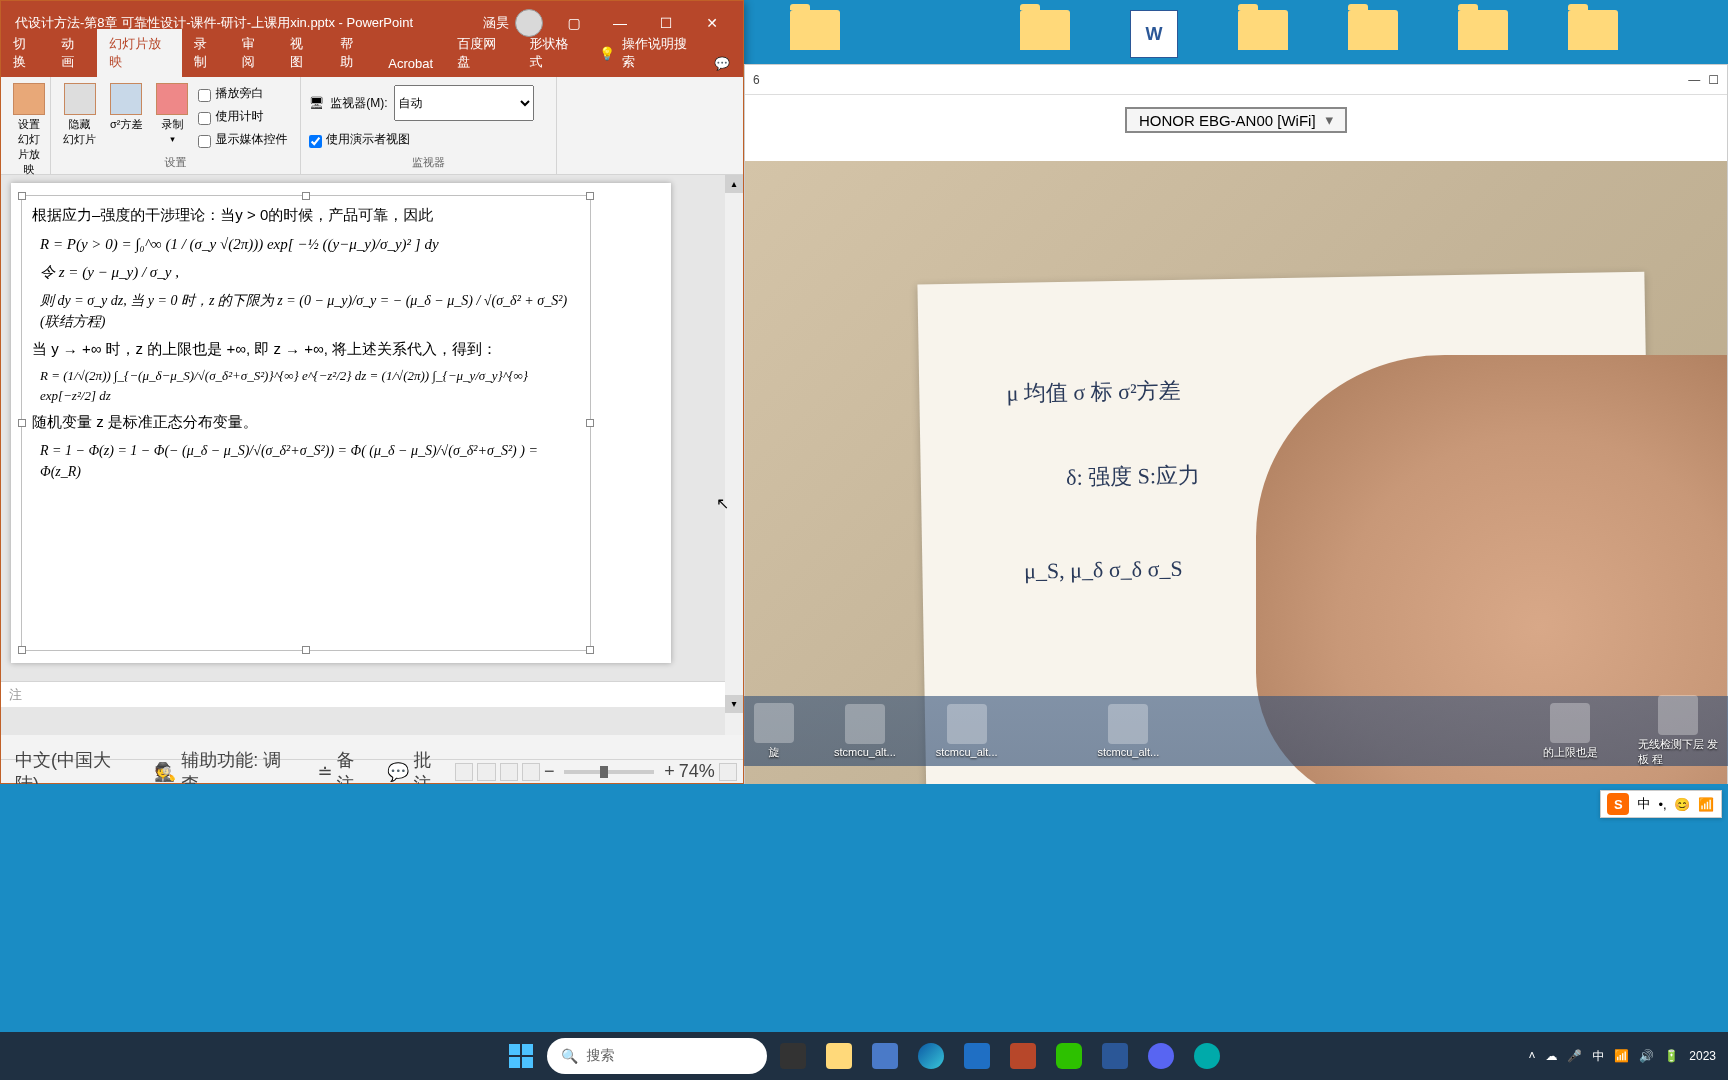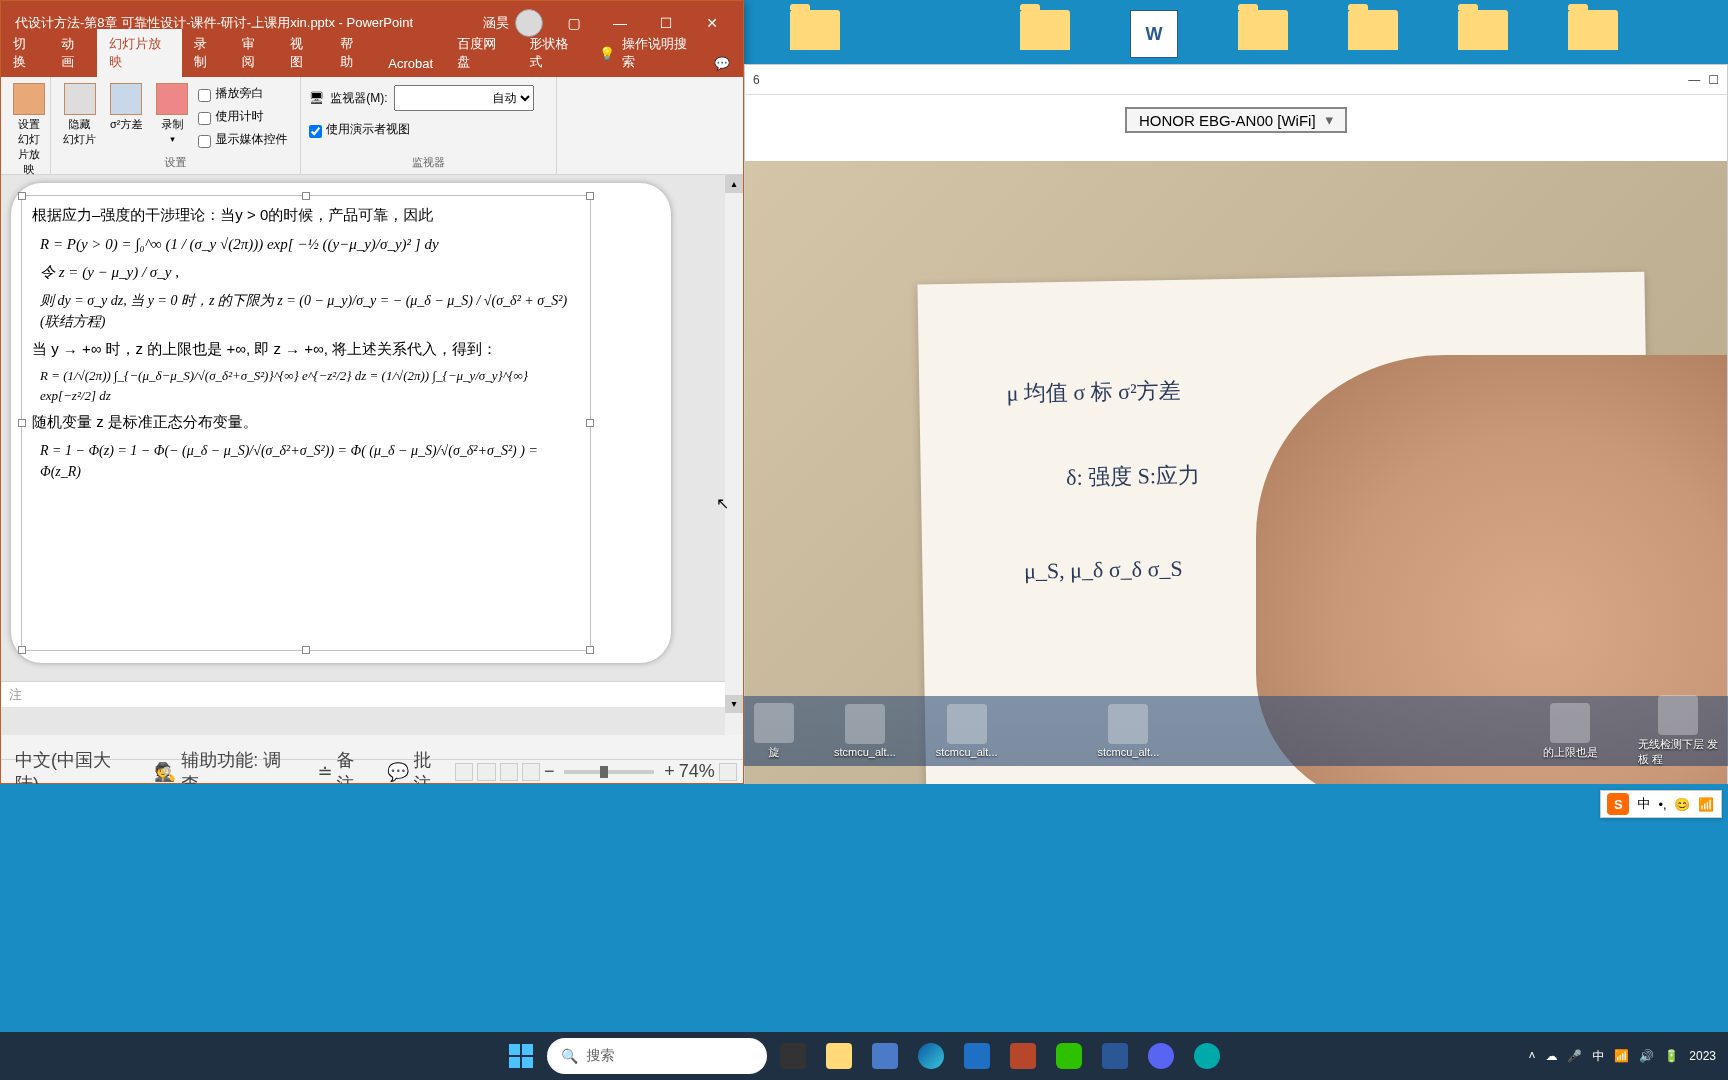--- a/index.html
+++ b/index.html
@@ -29,29 +29,29 @@
 
 .ppt-ribbon { height: 98px; background: #f3f3f3; border-bottom: 1px solid #d4d4d4; display: flex; }
 .ribbon-group { border-right: 1px solid #d4d4d4; padding: 4px 8px; display: flex; flex-direction: column; }
 .ribbon-group-content { flex: 1; display: flex; align-items: flex-start; gap: 6px; }
 .ribbon-group-label { font-size: 11px; color: #666; text-align: center; padding-top: 2px; }
 .ribbon-bigbtn { display: flex; flex-direction: column; align-items: center; gap: 2px; font-size: 11px; padding: 2px 4px; cursor: pointer; }
 .ribbon-bigbtn-icon { width: 32px; height: 32px; background: #e8a878; border: 1px solid #c8885e; }
 .ribbon-check { display: flex; align-items: flex-end; gap: 4px; font-size: 12px; padding: 2px 0; }
 .ribbon-check input { width: 13px; height: 13px; }
 .ribbon-field { display: flex; align-items: center; gap: 6px; font-size: 12px; }
-.ribbon-field select { width: 140px; height: 26px; font-size: 12px; text-align: right; }
+.ribbon-field select { width: 140px; height: 36px; font-size: 12px; }
 
 .ppt-slidearea { position: absolute; top: 174px; left: 0; right: 0; bottom: 48px; background: #e6e6e6; overflow: hidden; }
 .ppt-scrollbar { position: absolute; right: 0; top: 0; bottom: 0; width: 18px; background: #f0f0f0; }
 .ppt-scroll-arrow { position: absolute; width: 18px; height: 18px; background: #d0d0d0; font-size: 10px; text-align: center; line-height: 18px; cursor: pointer; }
 .ppt-scroll-arrow.up { top: 0; }
 .ppt-scroll-arrow.down { bottom: 22px; }
 
-.ppt-slide { position: absolute; left: 10px; top: 8px; width: 660px; height: 480px; background: #fff; box-shadow: 0 0 6px rgba(0,0,0,0.3); border-radius: 31px; }
+.ppt-slide { position: absolute; left: 10px; top: 8px; width: 660px; height: 480px; background: #fff; box-shadow: 0 0 6px rgba(0,0,0,0.3); }
 .textbox { position: absolute; left: 10px; top: 12px; right: 80px; bottom: 12px; border: 1px solid #c0c0c0; }
 .textbox-handle { position: absolute; width: 8px; height: 8px; background: #fff; border: 1px solid #888; }
 .textbox-handle.tl { top: -4px; left: -4px; }
 .textbox-handle.tm { top: -4px; left: 50%; margin-left: -4px; }
 .textbox-handle.tr { top: -4px; right: -4px; }
 .textbox-handle.ml { top: 50%; left: -4px; margin-top: -4px; }
 .textbox-handle.mr { top: 50%; right: -4px; margin-top: -4px; }
 .textbox-handle.bl { bottom: -4px; left: -4px; }
 .textbox-handle.bm { bottom: -4px; left: 50%; margin-left: -4px; }
 .textbox-handle.br { bottom: -4px; right: -4px; }

